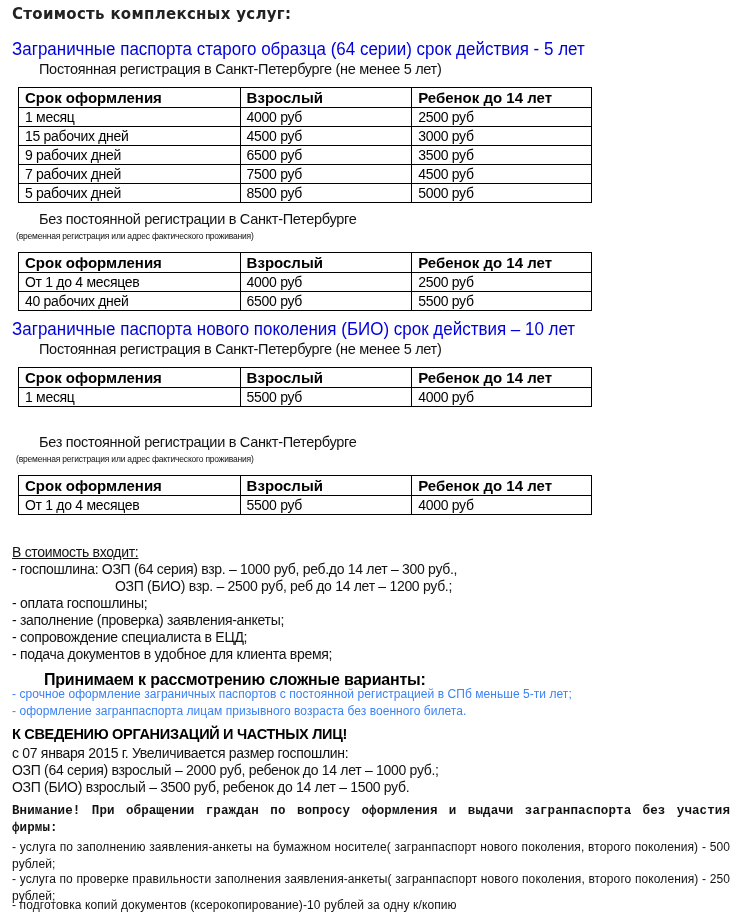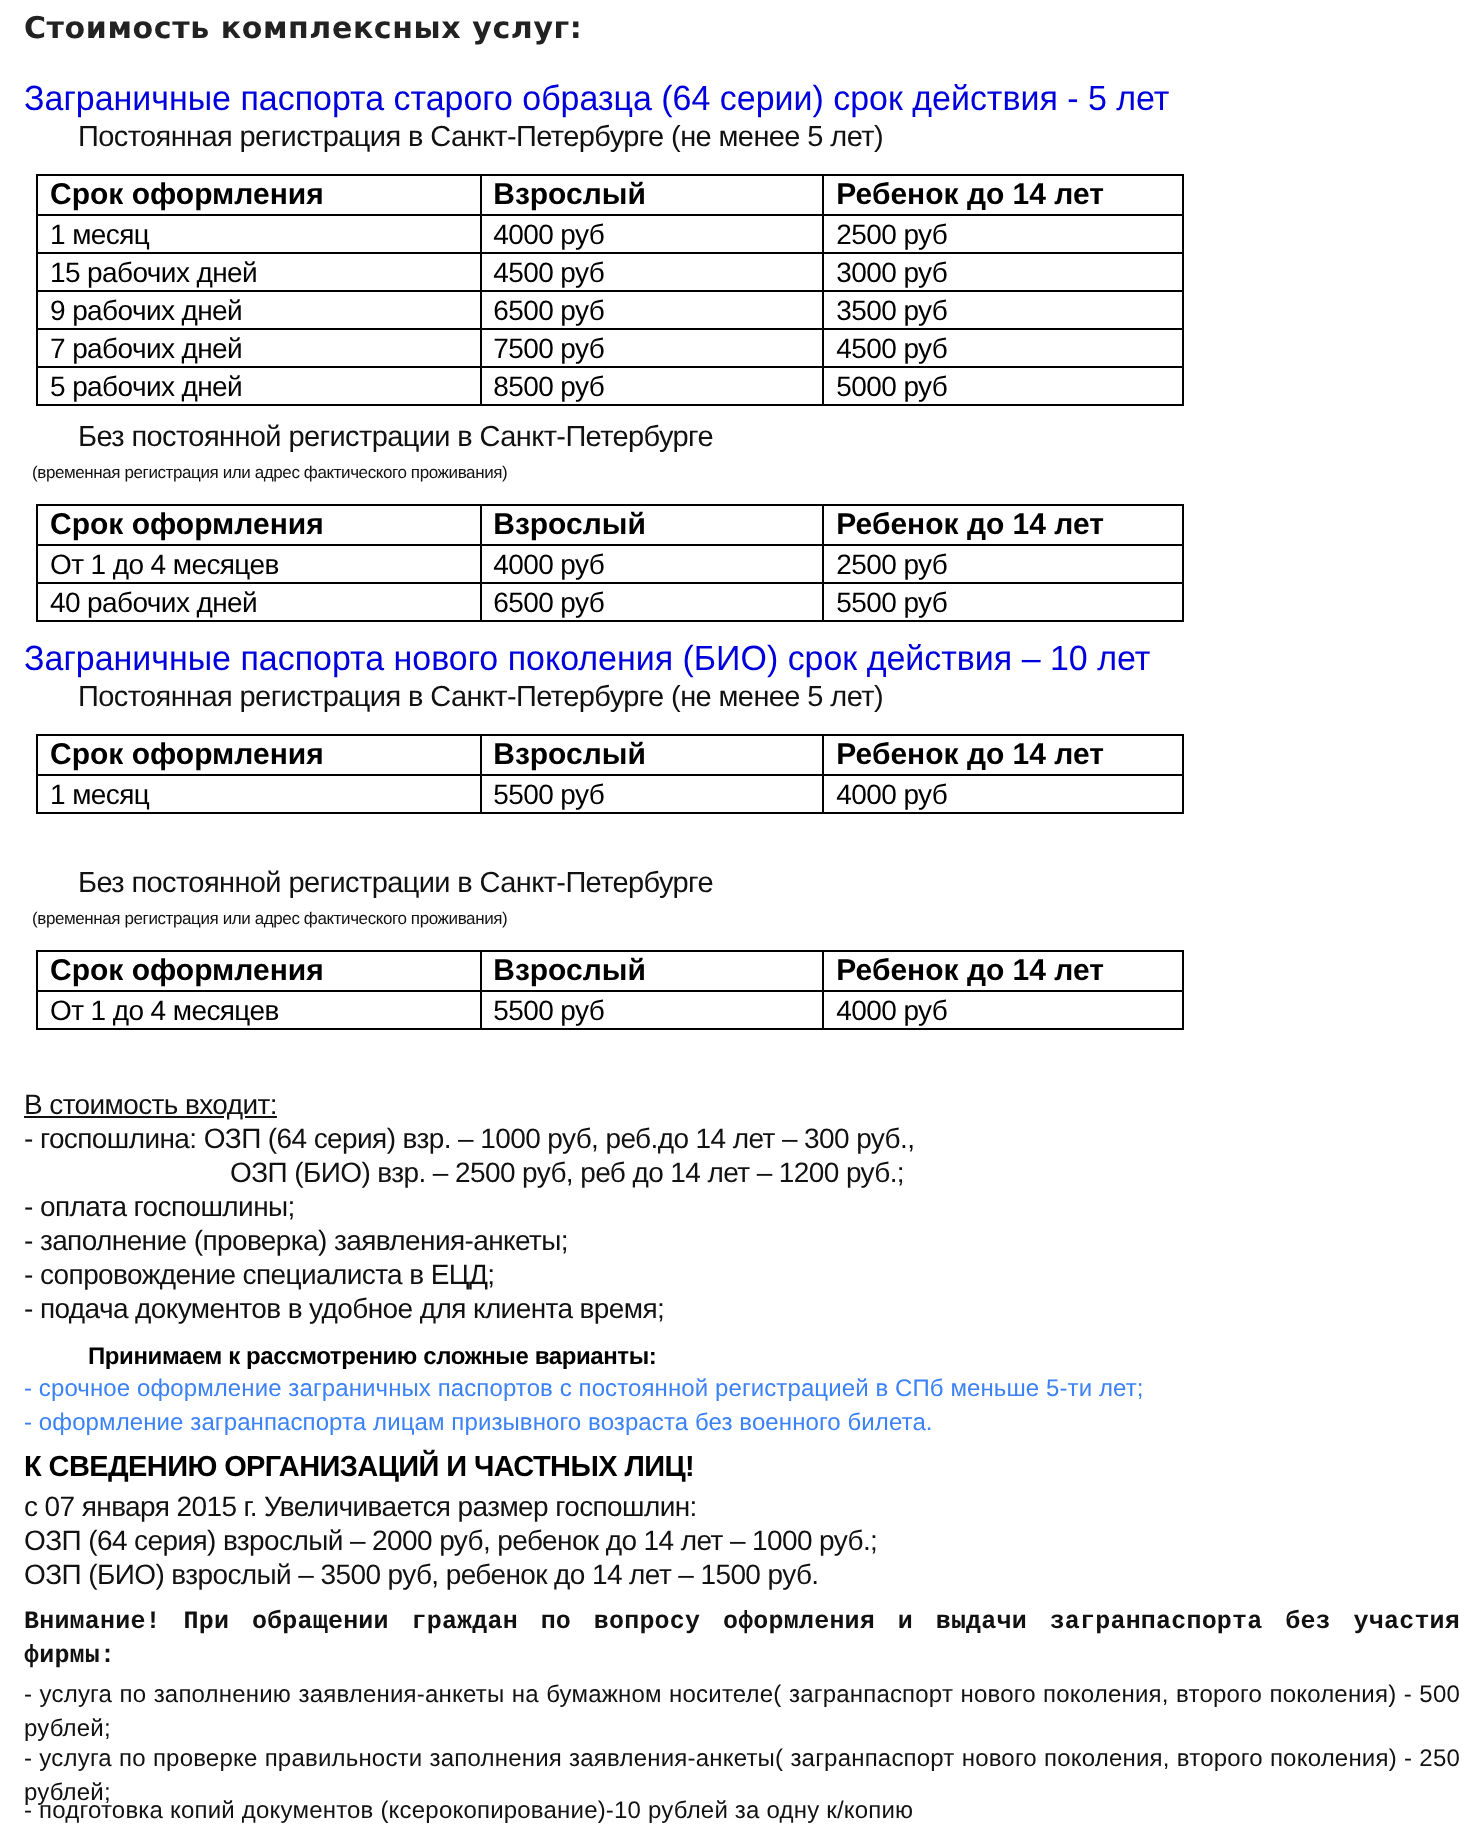--- a/index.html
+++ b/index.html
@@ -11,21 +11,21 @@
   .sub-small { position:absolute; left:16px; font-size:8.5px; color:#111; white-space:nowrap; letter-spacing:-0.2px; }
   table.price { position:absolute; left:6px; width:574px; border-collapse:collapse;margin-left:12px; }
   table.price td, table.price th { border:1px solid #000; padding:0 0 0 6px; height:18px; line-height:18px; font-size:14px; text-align:left; white-space:nowrap; letter-spacing:-0.3px; }
   table.price th { font-weight:bold; font-size:15px; height:19px; letter-spacing:0; }
   table.price col.c1 { width:222px; }
   table.price col.c2 { width:172px; }
   table.price col.c3 { width:180px; }
   .txt { position:absolute; left:12px; font-size:14px; color:#111; white-space:nowrap; letter-spacing:-0.3px; line-height:17px; }
   .u { text-decoration:underline; }
   .indent { left:115px; }
-  .bold-h { position:absolute; left:12px; font-weight:bold; font-size:12px; white-space:nowrap; letter-spacing:-0.2px;padding-left:32px; }
+  .bold-h { position:absolute; left:12px; font-weight:bold; font-size:16px; white-space:nowrap; letter-spacing:-0.2px;padding-left:32px; }
   .small { position:absolute; left:12px; font-size:12px; white-space:nowrap; letter-spacing:0.05px; color:#3b82f6; }
   .notice { position:absolute; left:12px; font-weight:bold; font-size:14.5px; white-space:nowrap; letter-spacing:-0.3px; }
   .just { position:absolute; left:12px; width:718px; font-size:12px; line-height:17px; text-align:justify; color:#111; letter-spacing:0.1px; }
   .just.b { font-weight:bold; font-size:12.5px;font-family:Liberation Mono, monospace; }
 </style>
 </head>
 <body>
 
 <div class="page">
 

